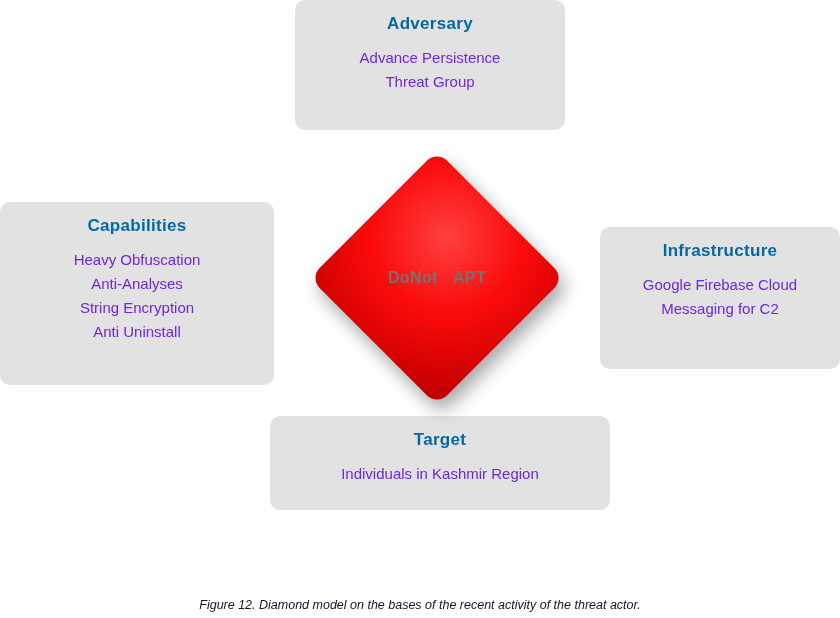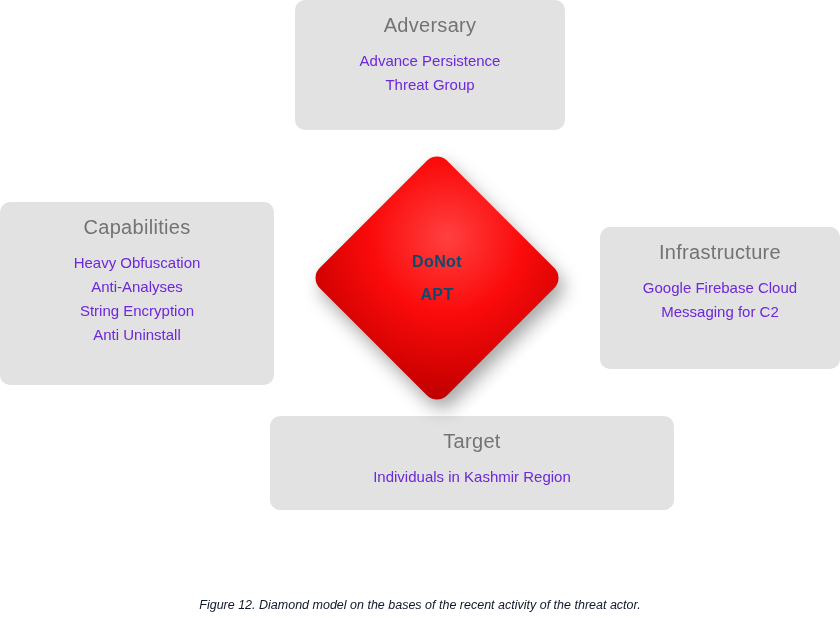--- a/index.html
+++ b/index.html
@@ -17,36 +17,36 @@
   }
   .box {
     position: absolute;
     background: #e2e2e2;
     border-radius: 10px;
     text-align: center;
     box-sizing: border-box;
     padding-top: 14px;
   }
   .box-title {
-    color: #737373;
-    font-weight: normal;
-    font-size: 20px;
+    color: #0369a1;
+    font-weight: bold;
+    font-size: 17px;
     letter-spacing: 0.3px;
     margin-bottom: 12px;
   }
   .box-line {
     color: #6d28d9;
     font-size: 15px;
     line-height: 24px;
   }
   
   #node-adversary    { left: 295px; top: 0px;   width: 270px; height: 130px; }
   #node-capabilities { left: 0px;   top: 202px; width: 274px; height: 183px; }
   #node-infrastructure { left: 600px; top: 227px; width: 240px; height: 142px; }
-  #node-target       { left: 270px; top: 416px; width: 404px; height: 94px; }
+  #node-target       { left: 270px; top: 416px; width: 340px; height: 94px; }
 
   
   #diamond-wrap {
     position: absolute;
     left: 347px;
     top: 188px;
     width: 180px;
     height: 180px;
     filter: drop-shadow(5px 9px 9px rgba(0,0,0,0.35));
   }
@@ -58,25 +58,25 @@
     border-radius: 14px;
     background: radial-gradient(circle at 38% 30%, #ff4040 0%, #fb0b0b 45%, #d40202 80%, #b90000 100%);
   }
   #diamond-label {
     position: absolute;
     left: 347px;
     top: 188px;
     width: 180px;
     height: 180px;
     display: flex;
-    flex-direction: column;
+    flex-direction: row;
     align-items: center;
     justify-content: center;
     gap: 15px;
-    color: #0c4a6e;
+    color: #737373;
     font-weight: bold;
     font-size: 16px;
     letter-spacing: 0.4px;
   }
   
   #figure-caption {
     position: absolute;
     left: 0;
     top: 598px;
     width: 840px;

